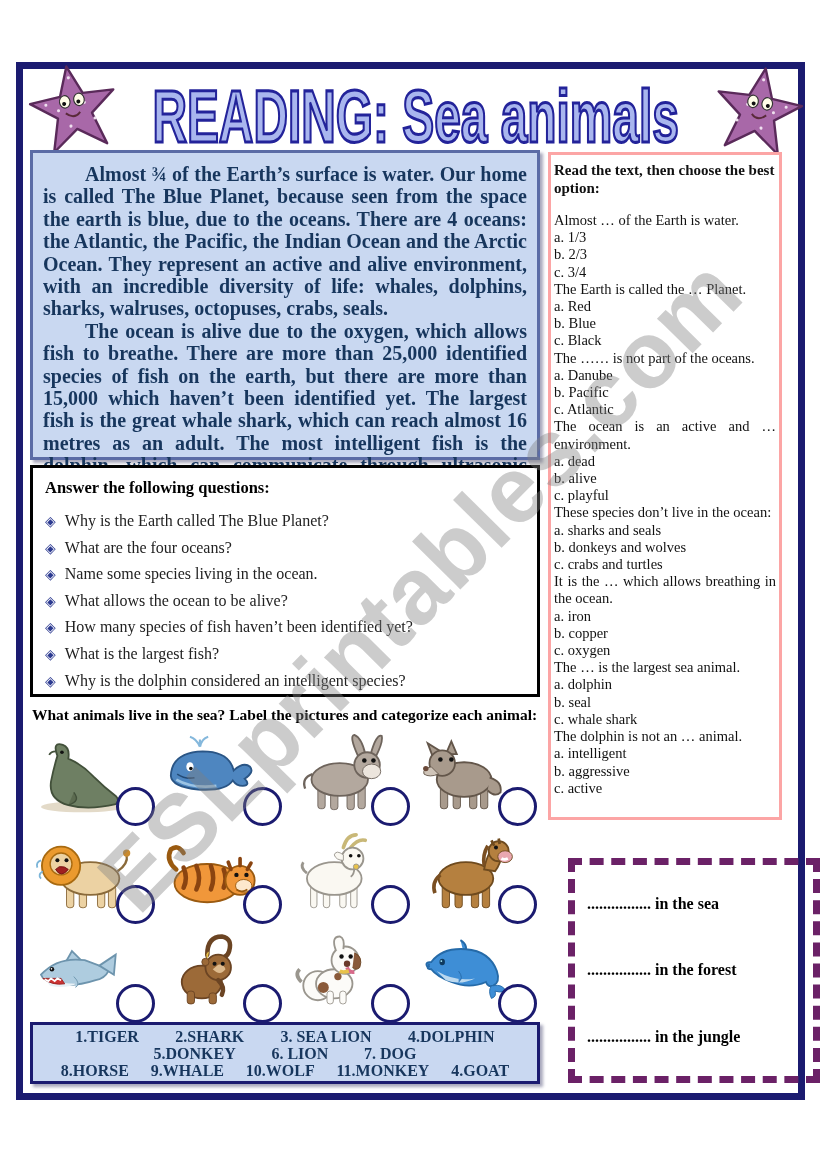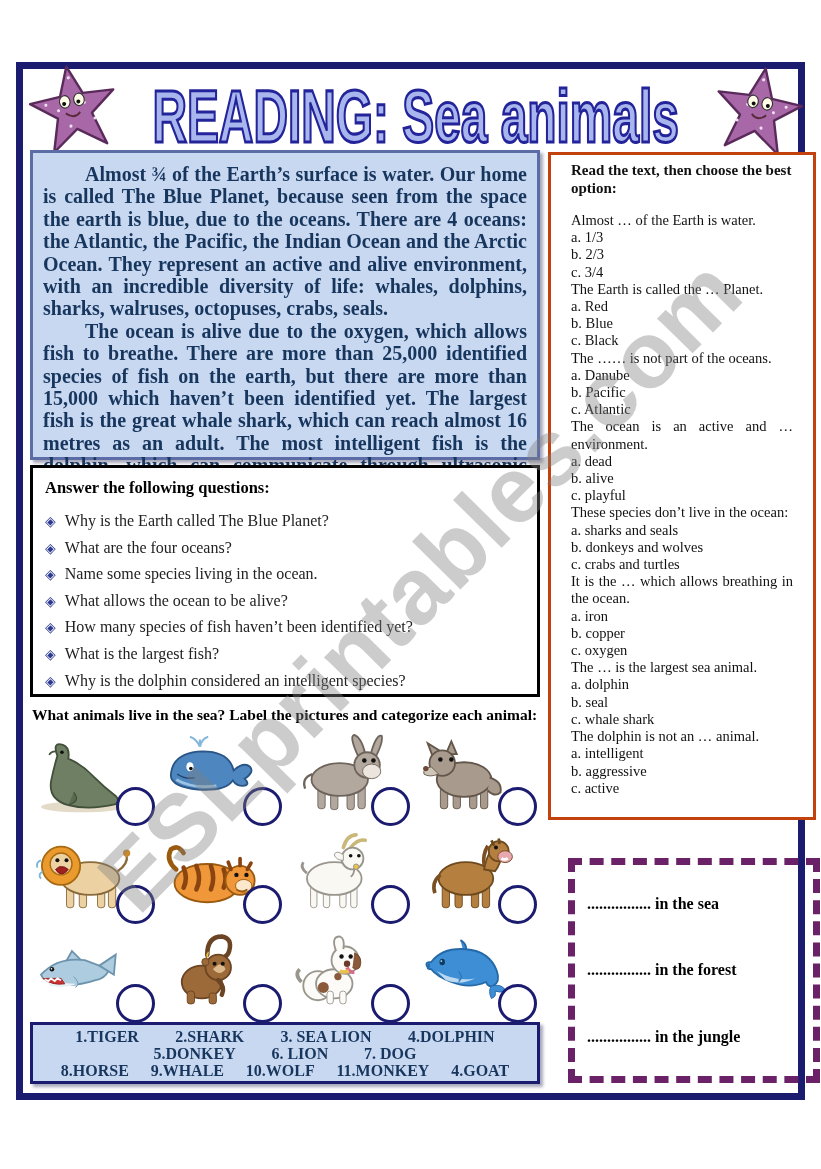--- a/index.html
+++ b/index.html
@@ -17,22 +17,22 @@
   .starfish.right{left:710px;top:64px;}
 
   
   .reading{position:absolute;left:30px;top:150px;width:484px;height:284px;
            background:#c9d8f1;border:3px solid #5b6ca6;padding:10px;
            box-shadow:3px 3px 3px #a8a8bc;
            font-weight:bold;font-size:20px;line-height:22.4px;color:#17365d;text-align:justify;}
   .reading p{margin:0;text-indent:42px;}
 
   
-  .mc{position:absolute;left:548px;top:152px;width:222px;height:650px;border:3px solid #c2410c;
-      background:#fff;padding:6px 20px;font-size:14.5px;line-height:17.2px;color:#111;}
+  .mc{position:absolute;left:548px;top:152px;width:222px;height:650px;border:3px solid #fca5a5;
+      background:#fff;padding:6px 3px;font-size:14.5px;line-height:17.2px;color:#111;}
   .mc .heading{font-weight:bold;font-size:15px;line-height:18px;margin-bottom:15px;}
   .mc .q{text-align:justify;}
   .mc .opt{text-align:left;}
 
   
   .open-q{position:absolute;left:30px;top:465px;width:480px;height:206px;border:3px solid #000;
           background:#fff;padding:10px 12px;color:#222;}
   .open-q .heading{font-weight:bold;font-size:16.5px;color:#000;margin-bottom:10px;}
   .open-q ul{list-style:none;margin:0;padding:0;}
   .open-q li{font-size:16px;line-height:25.6px;}

